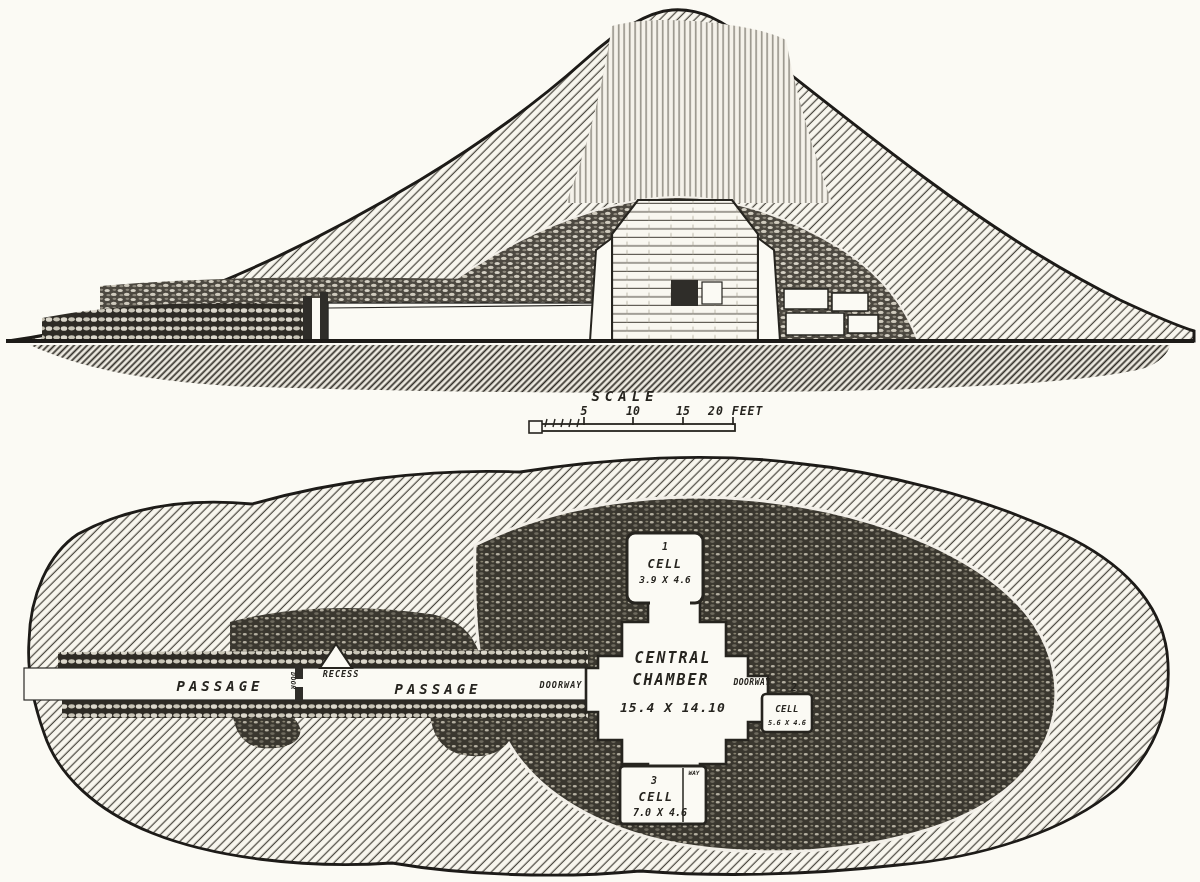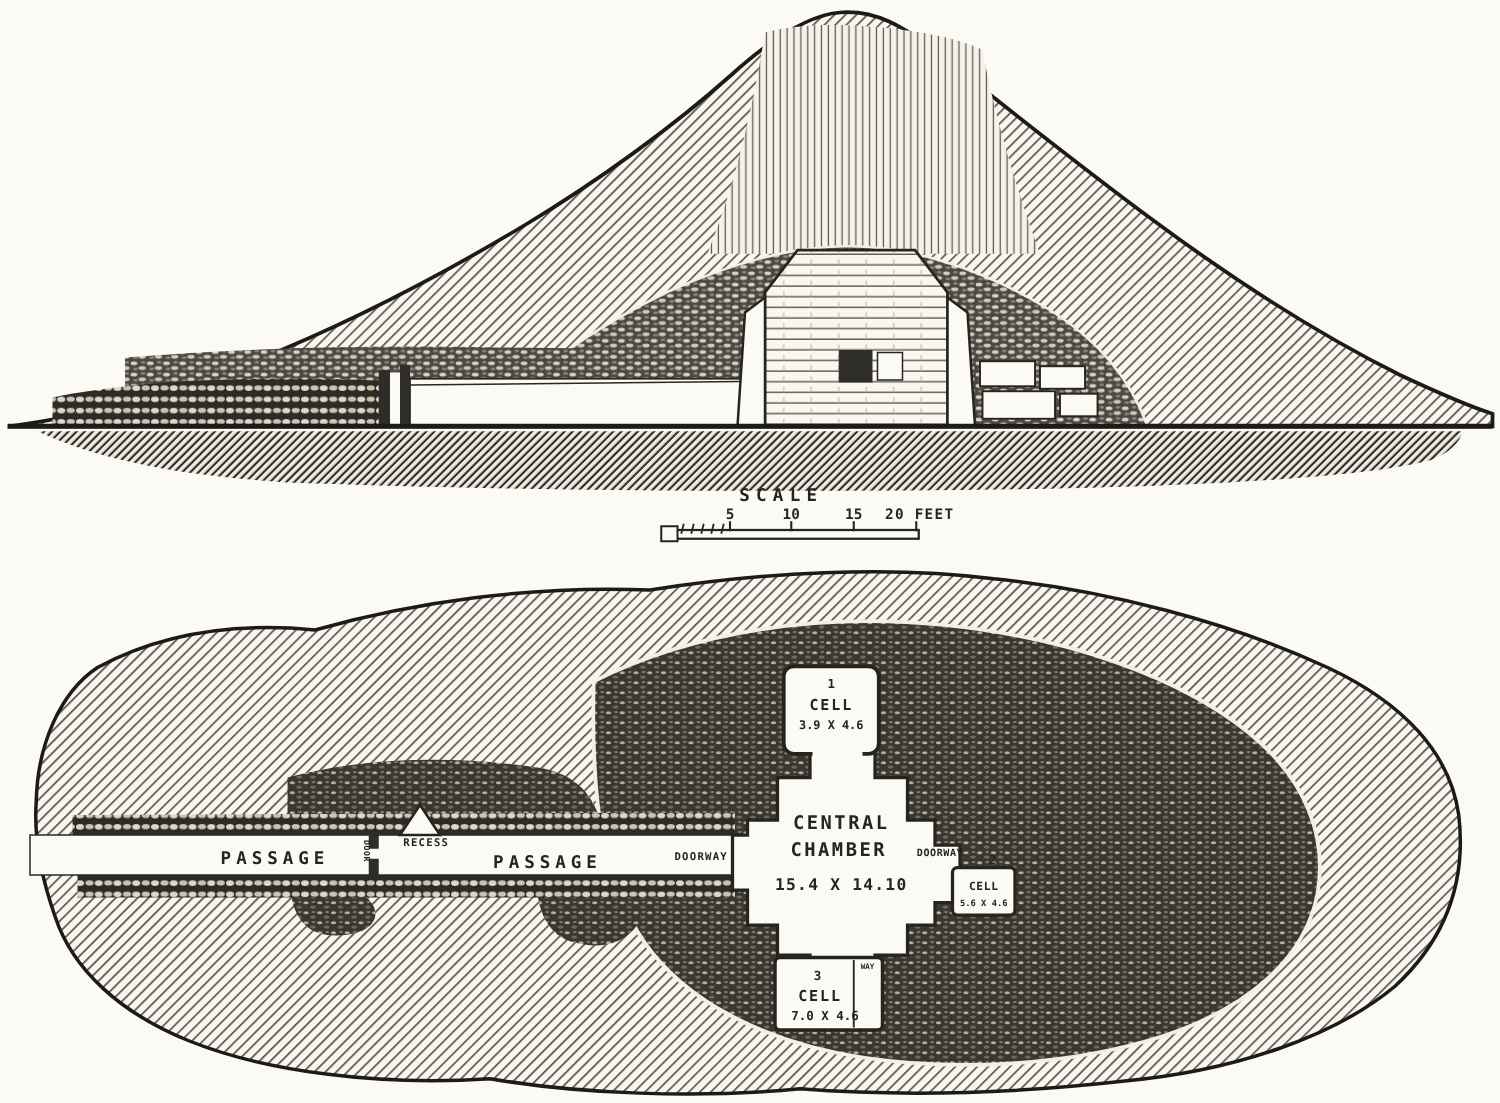--- a/index.html
+++ b/index.html
@@ -2,20 +2,21 @@
 <html><head>
 <meta charset="utf-8">
 <style>
   html,body{margin:0;padding:0;background:#fbfaf4;}
   .figure{
     position:relative;
     width:1200px;height:882px;
     background:#fbfaf4;
     overflow:hidden;
     font-family:"DejaVu Sans Mono", monospace;
+    font-style:italic;
   }
   svg{display:block;}
   text{
     font-family:"DejaVu Sans Mono", monospace;
     font-weight:bold;
     fill:#26241f;
   }
 </style>
 </head>
 <body>

